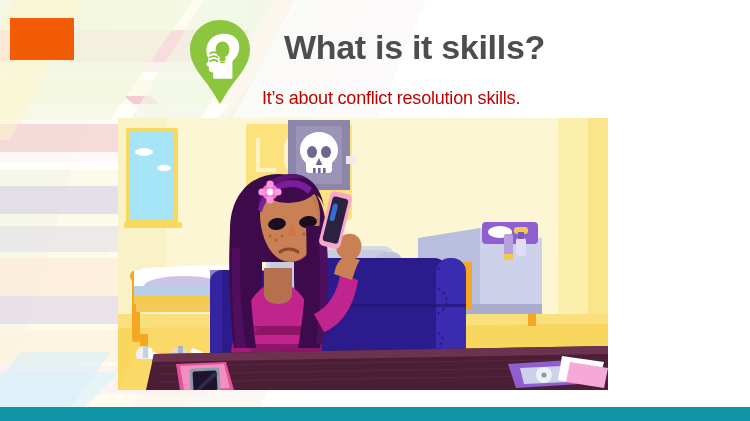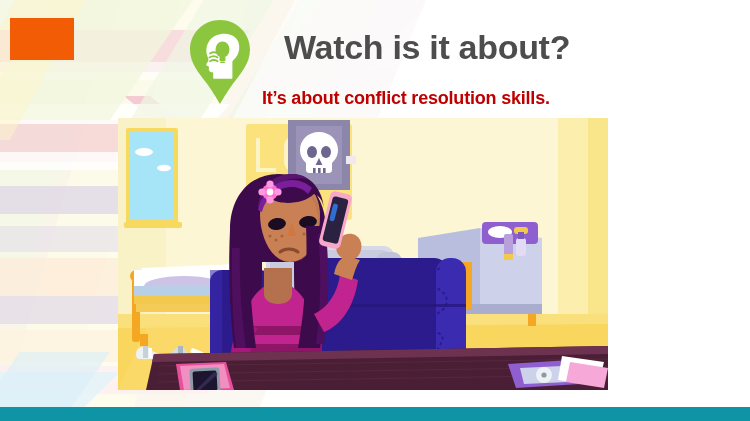--- a/index.html
+++ b/index.html
@@ -27,21 +27,21 @@
   .pin{position:absolute;left:186px;top:18px;width:68px;height:88px;}
 
   
   .main-title{
     position:absolute;left:284px;top:26px;
     font-size:34px;font-weight:bold;color:#4d4d4d;
     letter-spacing:-.3px;line-height:42px;white-space:nowrap;
   }
   .sub-title{
     position:absolute;left:262px;top:86px;
-    font-size:18px;font-weight:bold;color:#c00000;
+    font-size:18px;font-weight:normal;color:#c00000;
     letter-spacing:-.2px;line-height:24px;white-space:nowrap;
   }
 
   
   .frame{
     position:absolute;left:118px;top:118px;width:490px;height:272px;
     overflow:hidden;background:#fdf5c9;
   }
   .frame > *{position:absolute;}
 
@@ -122,21 +122,21 @@
       <rect x="28.6" y="18.6" width="2" height="5" rx="1" fill="#ffffff" transform="rotate(-32 29.6 21.1)"></rect>
       <rect x="46.8" y="25.4" width="2" height="5" rx="1" fill="#ffffff" transform="rotate(66 47.8 27.9)"></rect>
       <rect x="24.2" y="25.4" width="2" height="5" rx="1" fill="#ffffff" transform="rotate(-66 25.2 27.9)"></rect>
 
       <path d="M24 35.5c2.5-1.6 5.4-1.6 8 0" stroke="#8cc63e" stroke-width="1.8" fill="none" stroke-linecap="round"></path>
       <path d="M23.4 39.4c2.6-1.7 5.6-1.7 8.2 0" stroke="#8cc63e" stroke-width="1.8" fill="none" stroke-linecap="round"></path>
       <path d="M24 43.2c2.4-1.5 5.2-1.5 7.6 0" stroke="#8cc63e" stroke-width="1.8" fill="none" stroke-linecap="round"></path>
     </svg>
   </div>
 
-  <div class="main-title">Watch is it about?</div>
+  <div class="main-title">What is it skills?</div>
   <div class="sub-title">It’s about conflict resolution skills.</div>
 
   <div class="frame">
     <svg width="490" height="272" viewBox="0 0 490 272">
       <defs>
         <clipPath id="frameClip">
             <rect x="0" y="0" width="490" height="272"></rect>
           </clipPath>
       </defs>
       <g clip-path="url(#frameClip)">

